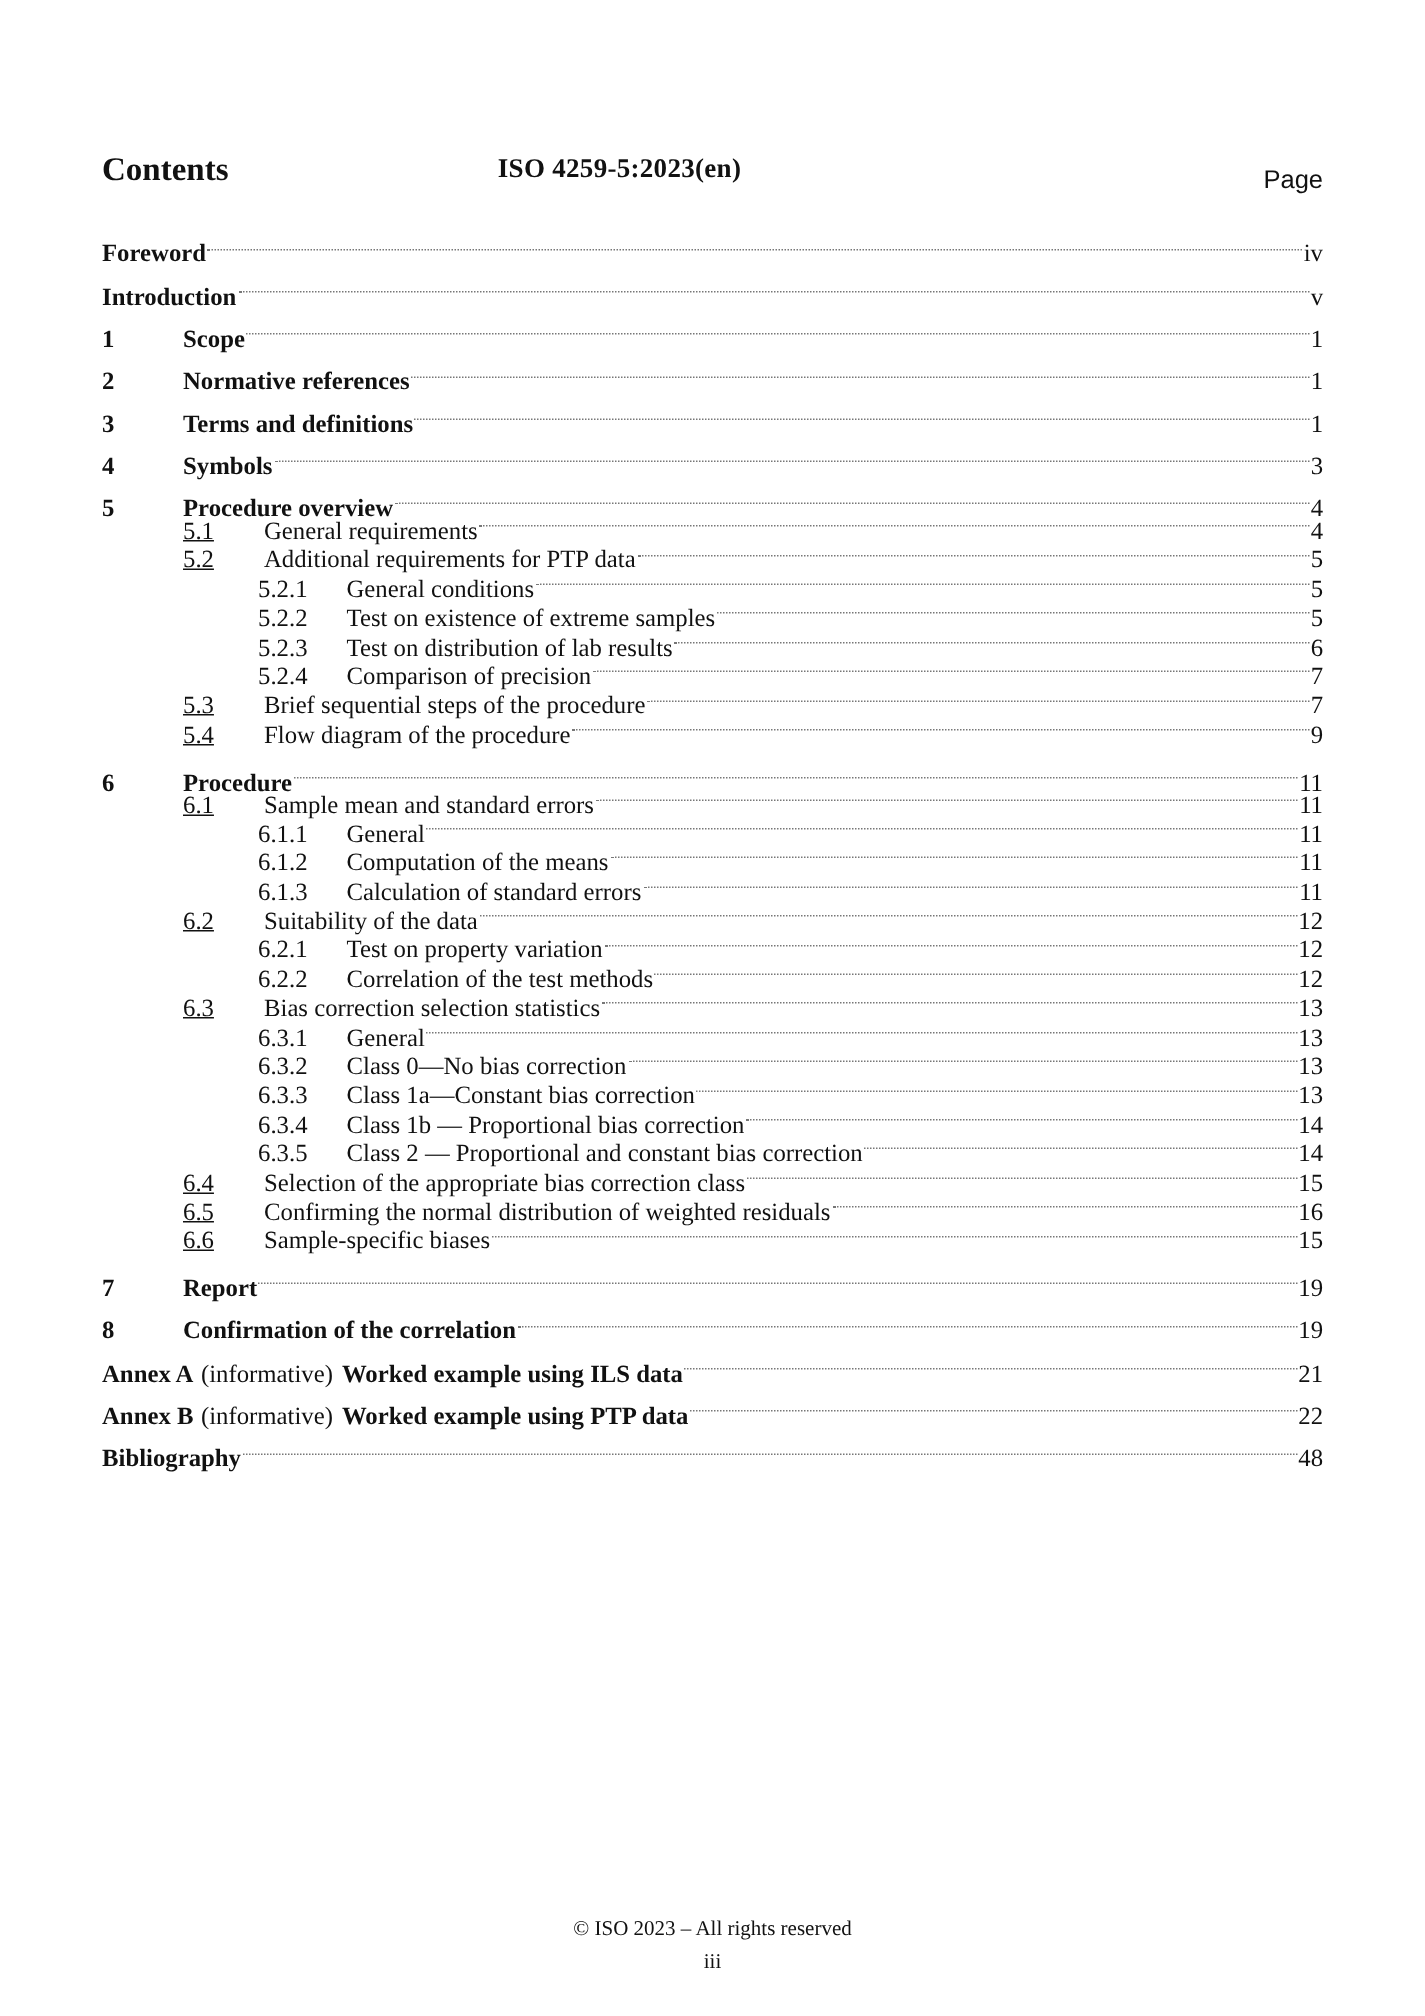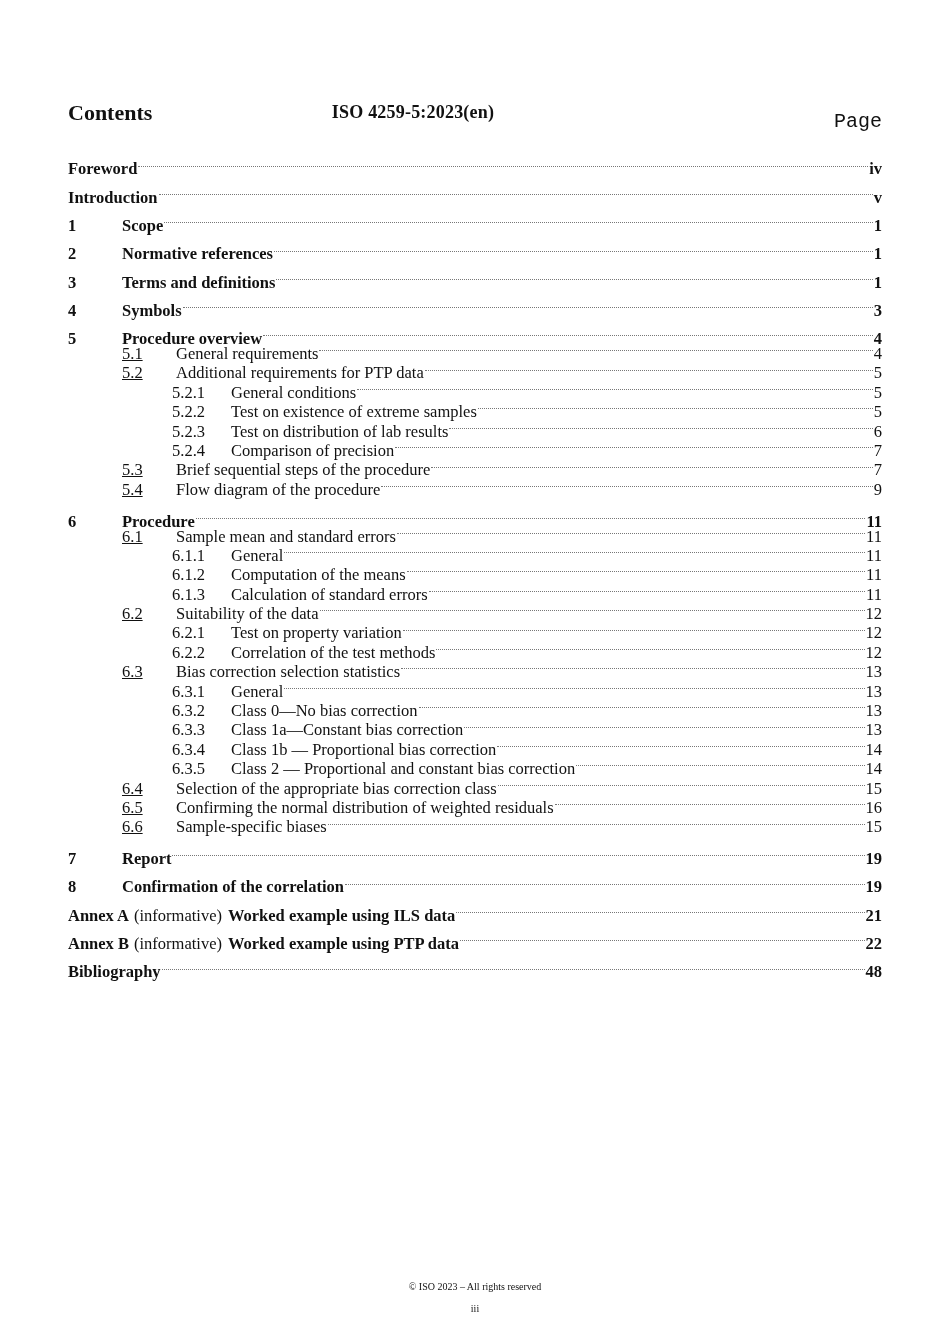--- a/index.html
+++ b/index.html
@@ -13,45 +13,45 @@
     font-family: "Liberation Serif", serif; font-weight: bold; font-size: 18px;
     letter-spacing: 0.2px;
     margin-top: 48px;
   }
   .contents-title {
     position: absolute; top: 100px; left: 68px;
     font-family: "Liberation Serif", serif; font-weight: bold; font-size: 22px;
   }
   .page-label {
     position: absolute; top: 110px; right: 68px;
-    font-family: Liberation Mono, monospace; font-size: 20px;
+    font-family: Liberation Sans, sans-serif; font-size: 17px;
   }
   .toc { position: absolute; top: 155px; left: 68px; width: 814px; }
   .row {
     display: flex; align-items: center; position: relative;
     font-family: "Liberation Serif", serif; font-size: 16.5px; line-height: 19.4px;
     cursor: pointer; white-space: nowrap;
   }
   .row.l1 { font-weight: bold; height: 28.3px; line-height: 19.4px; padding-top: 0; }
   .row.l2, .row.l3 { height: 19.4px; }
   .num { display: inline-block; flex: none; }
   .l1 .num { width: 54px; }
   .l2 .num { margin-left: 54px; width: 54px; font-weight: normal; text-decoration: underline; }
   .l3 .num { margin-left: 104px; width: 59px; font-weight: normal; }
   .title { flex: none; }
   .annex-mid { font-weight: normal; }
   .leader {
     flex: 1 1 auto; margin: 0 1px; border-bottom: 1px dotted #777;
     position: relative; top: -3px; min-width: 10px;
   }
   .pg { flex: none; text-align: right; }
-  .l1 .pg { font-weight: bold; }
+  .l1 .pg { font-weight: normal; }
   .footer {
     position: absolute; top: 1276px; left: 0; width: 950px; text-align: center;
-    font-family: "Liberation Serif", serif; font-size: 10px; line-height: 22px;
+    font-family: "Liberation Serif", serif; font-size: 14px; line-height: 22px;
   }
 </style>
 </head>
 <body>
 
 <div class="doc-header">ISO 4259-5:2023(en)</div>
 <div class="contents-title">Contents</div>
 <div class="page-label">Page</div>
 
 <div class="toc" id="toc">

